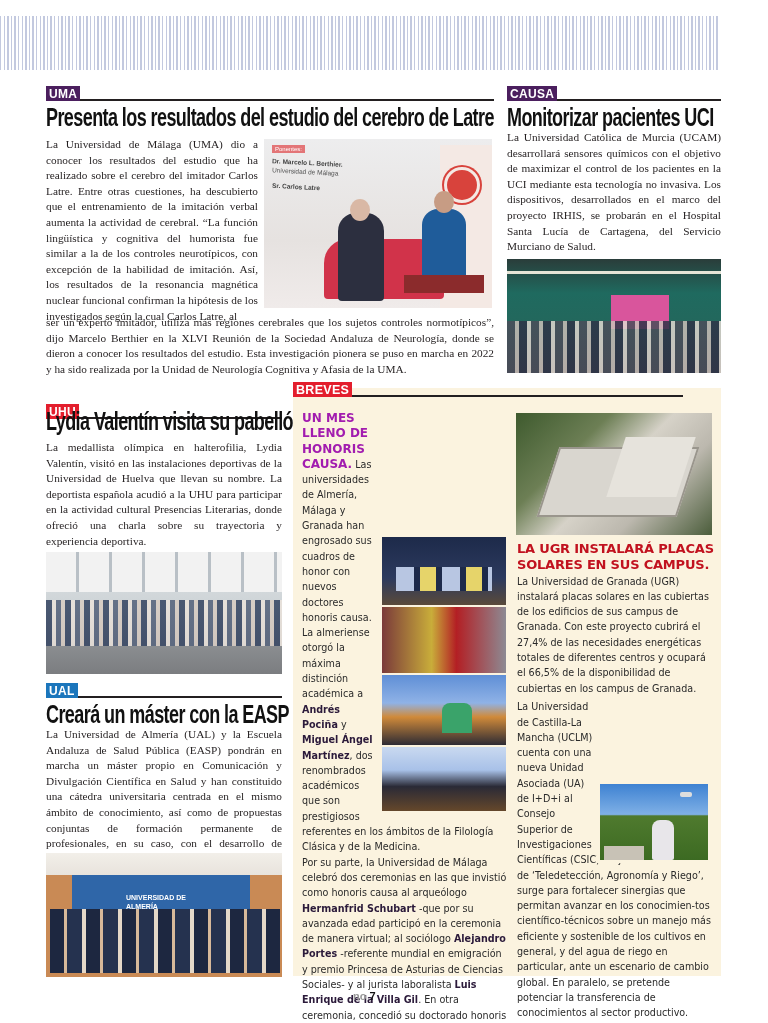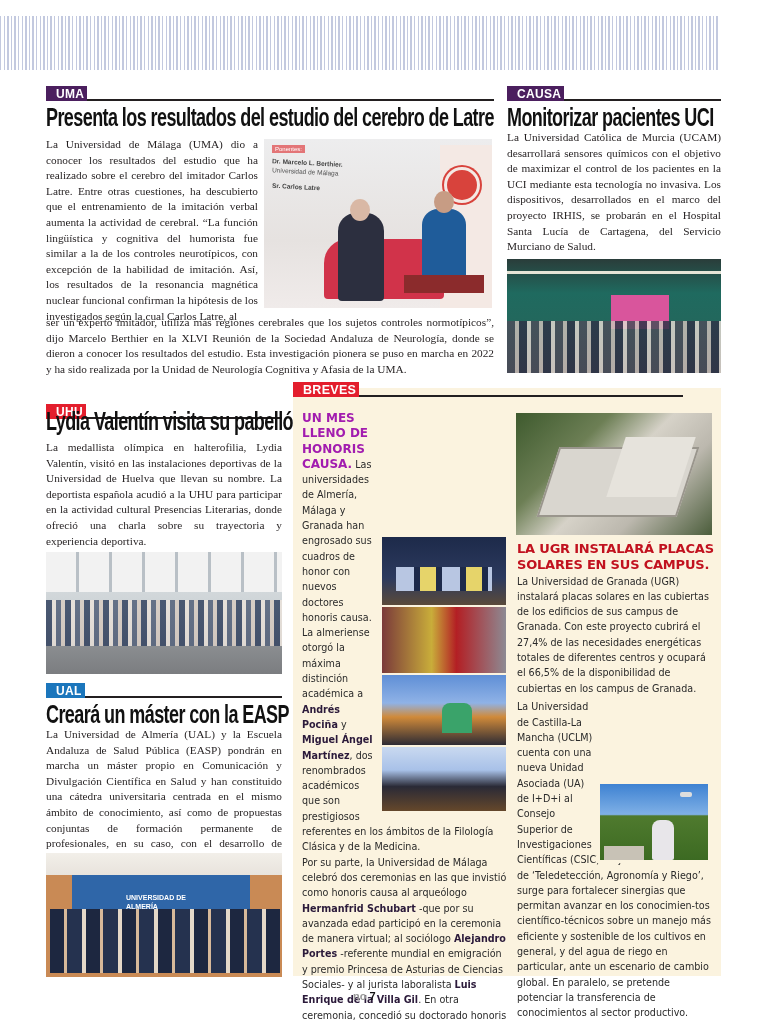--- a/index.html
+++ b/index.html
@@ -3,21 +3,21 @@
 <meta charset="utf-8">
 <style>
   * { margin:0; padding:0; box-sizing:border-box; }
   html, body { width:768px; height:1023px; background:#ffffff; overflow:hidden; }
   body { position:relative; font-family:"Liberation Serif", serif; color:#231f20; }
 
   .stripes { position:absolute; left:0; top:16px; width:718px; height:54px;
     background: repeating-linear-gradient(90deg, #c3c9df 0px, #c3c9df 1.5px, #ffffff 1.5px, #ffffff 3.6px); }
 
   .tag { display:inline-block; color:#fff; font-family:"Liberation Sans", sans-serif; font-weight:bold;
-    font-size:12px; line-height:14px; padding:1px 3px 0 10px; letter-spacing:0.3px; }
+    font-size:12px; line-height:14px; padding:1px 3px 0 3px; letter-spacing:0.3px; }
   .tag.purple { background:#4b1f5e; }
   .tag.red { background:#e31e2d; }
   .tag.blue { background:#1b76bc; }
   .tagline { position:absolute; border-bottom:2px solid #231f20; height:17px; }
 
   .headline { position:absolute; font-family:"Liberation Sans", sans-serif; font-weight:bold;
     font-stretch:condensed; color:#111; letter-spacing:-0.8px; transform-origin:left top; white-space:nowrap; }
 
   .body { position:absolute; font-size:11.3px; line-height:15.6px; text-align:justify; color:#231f20; }
 

